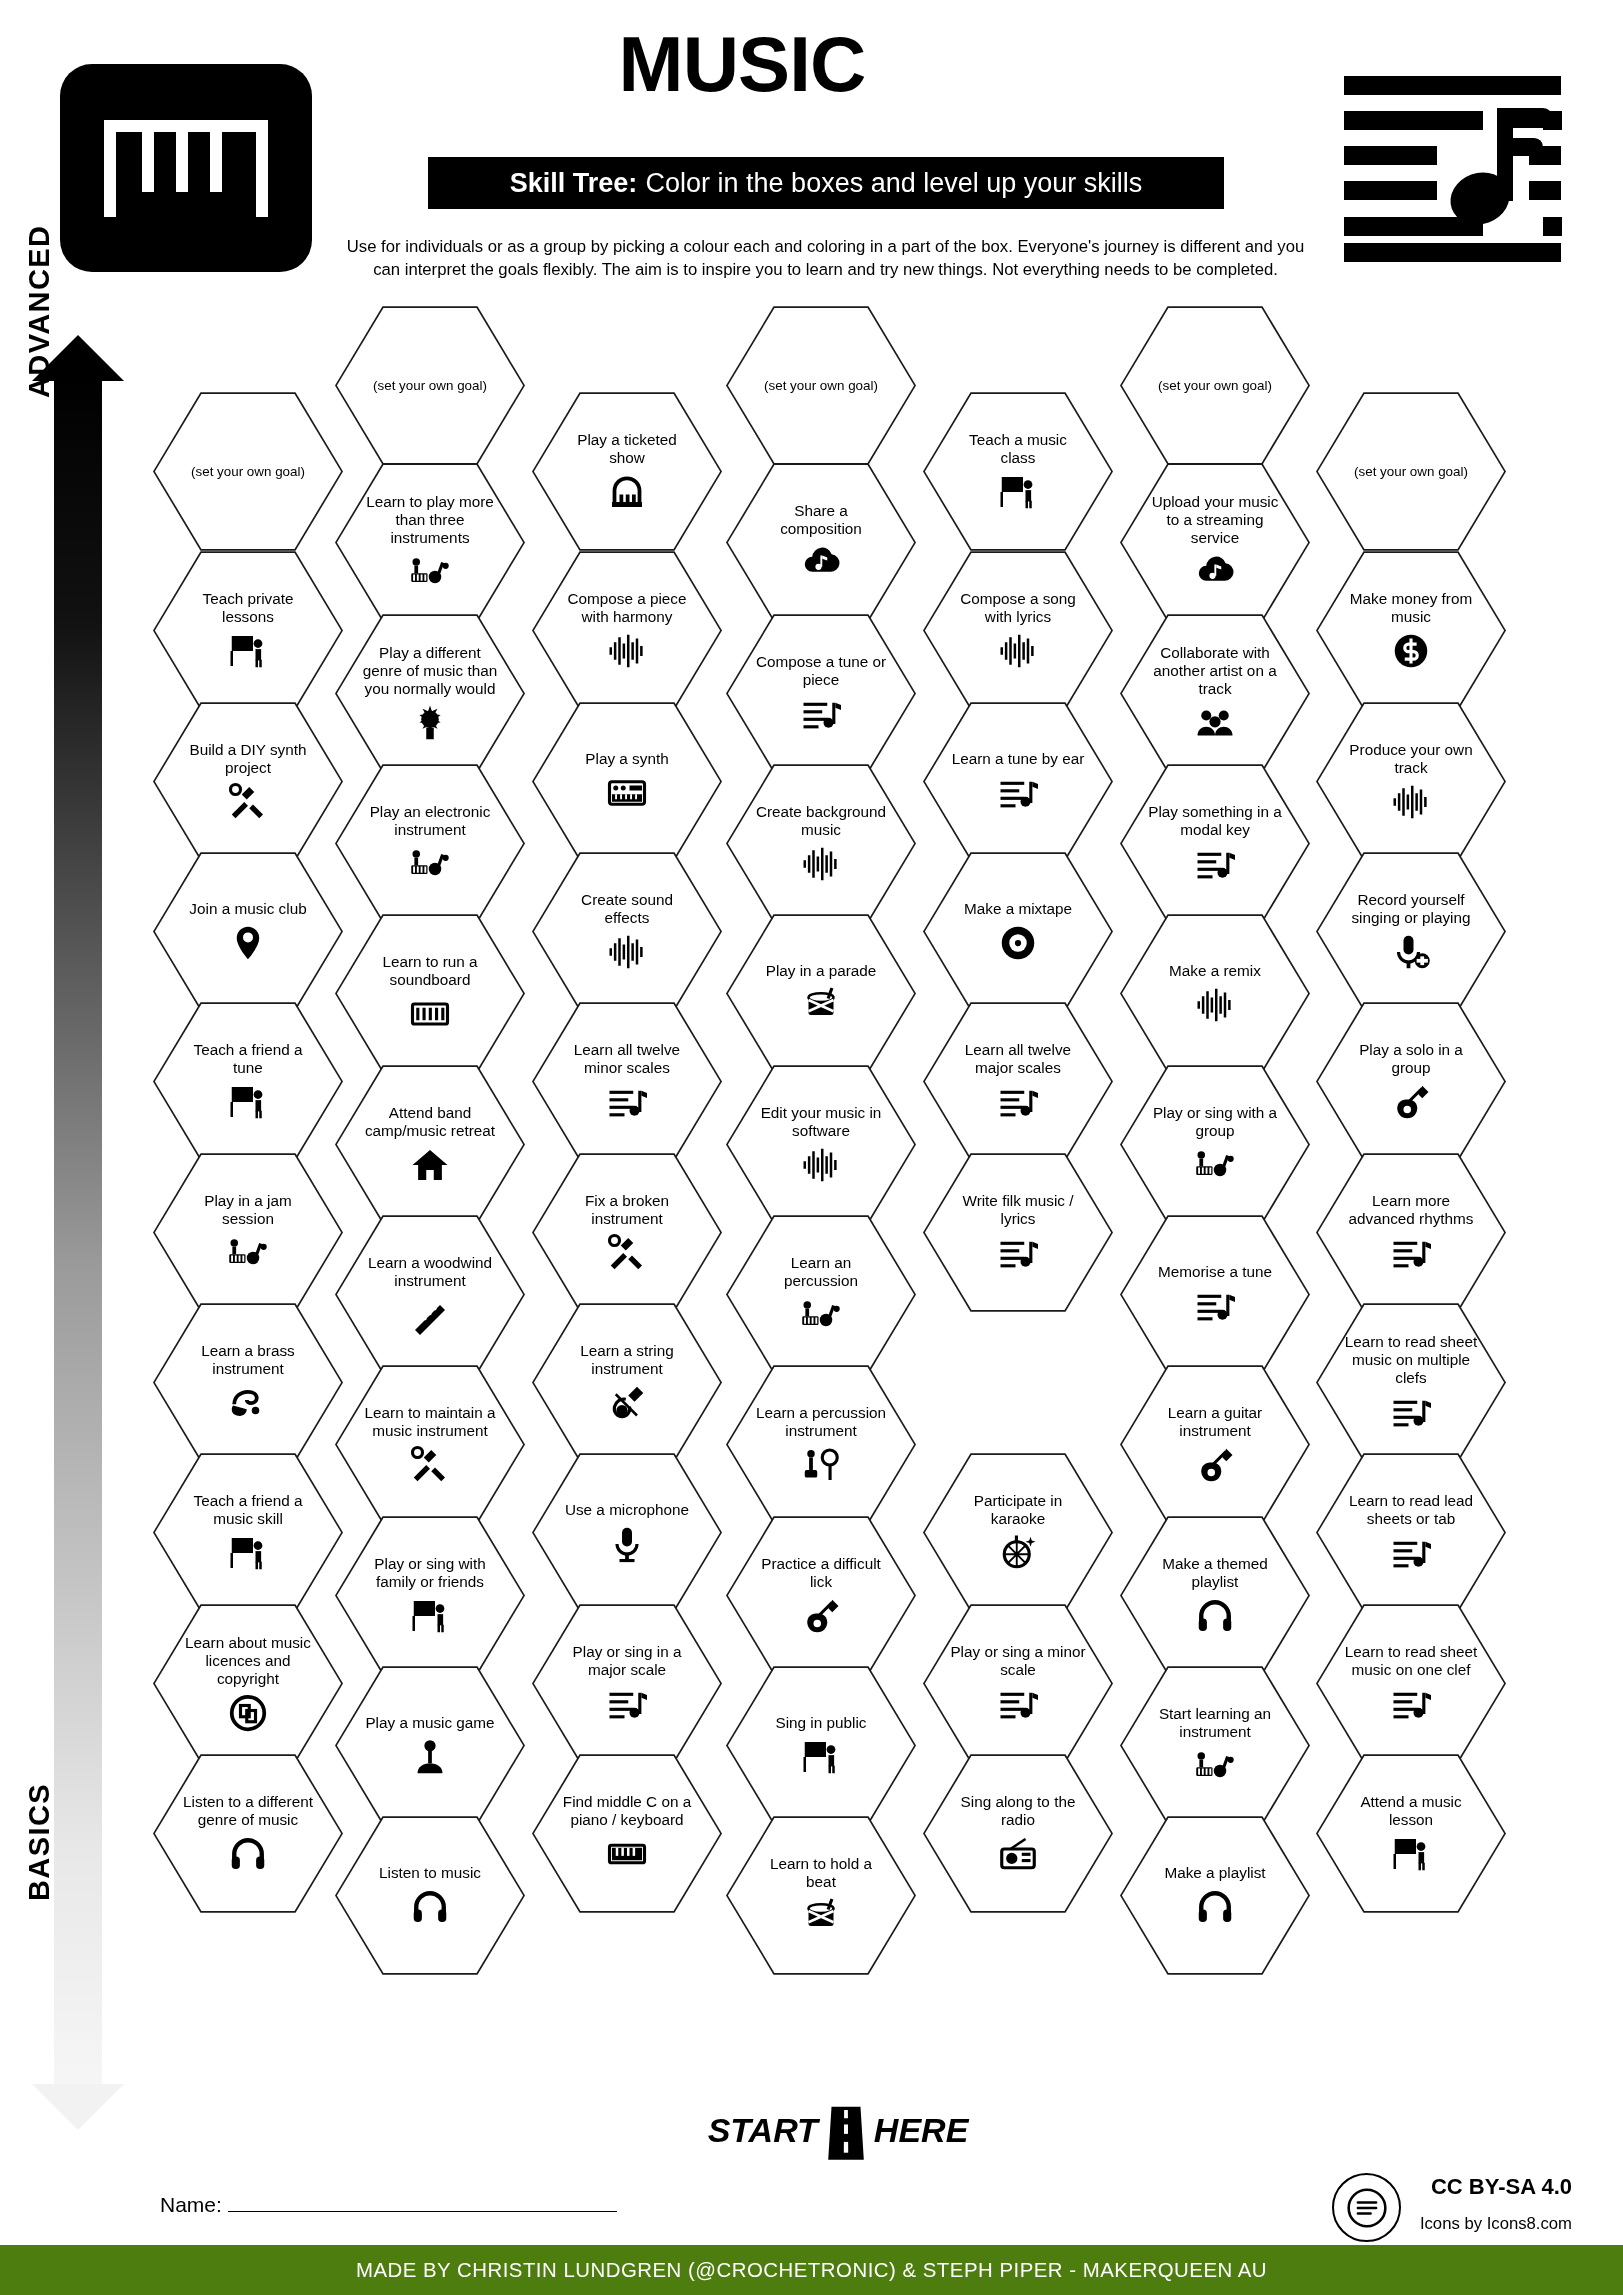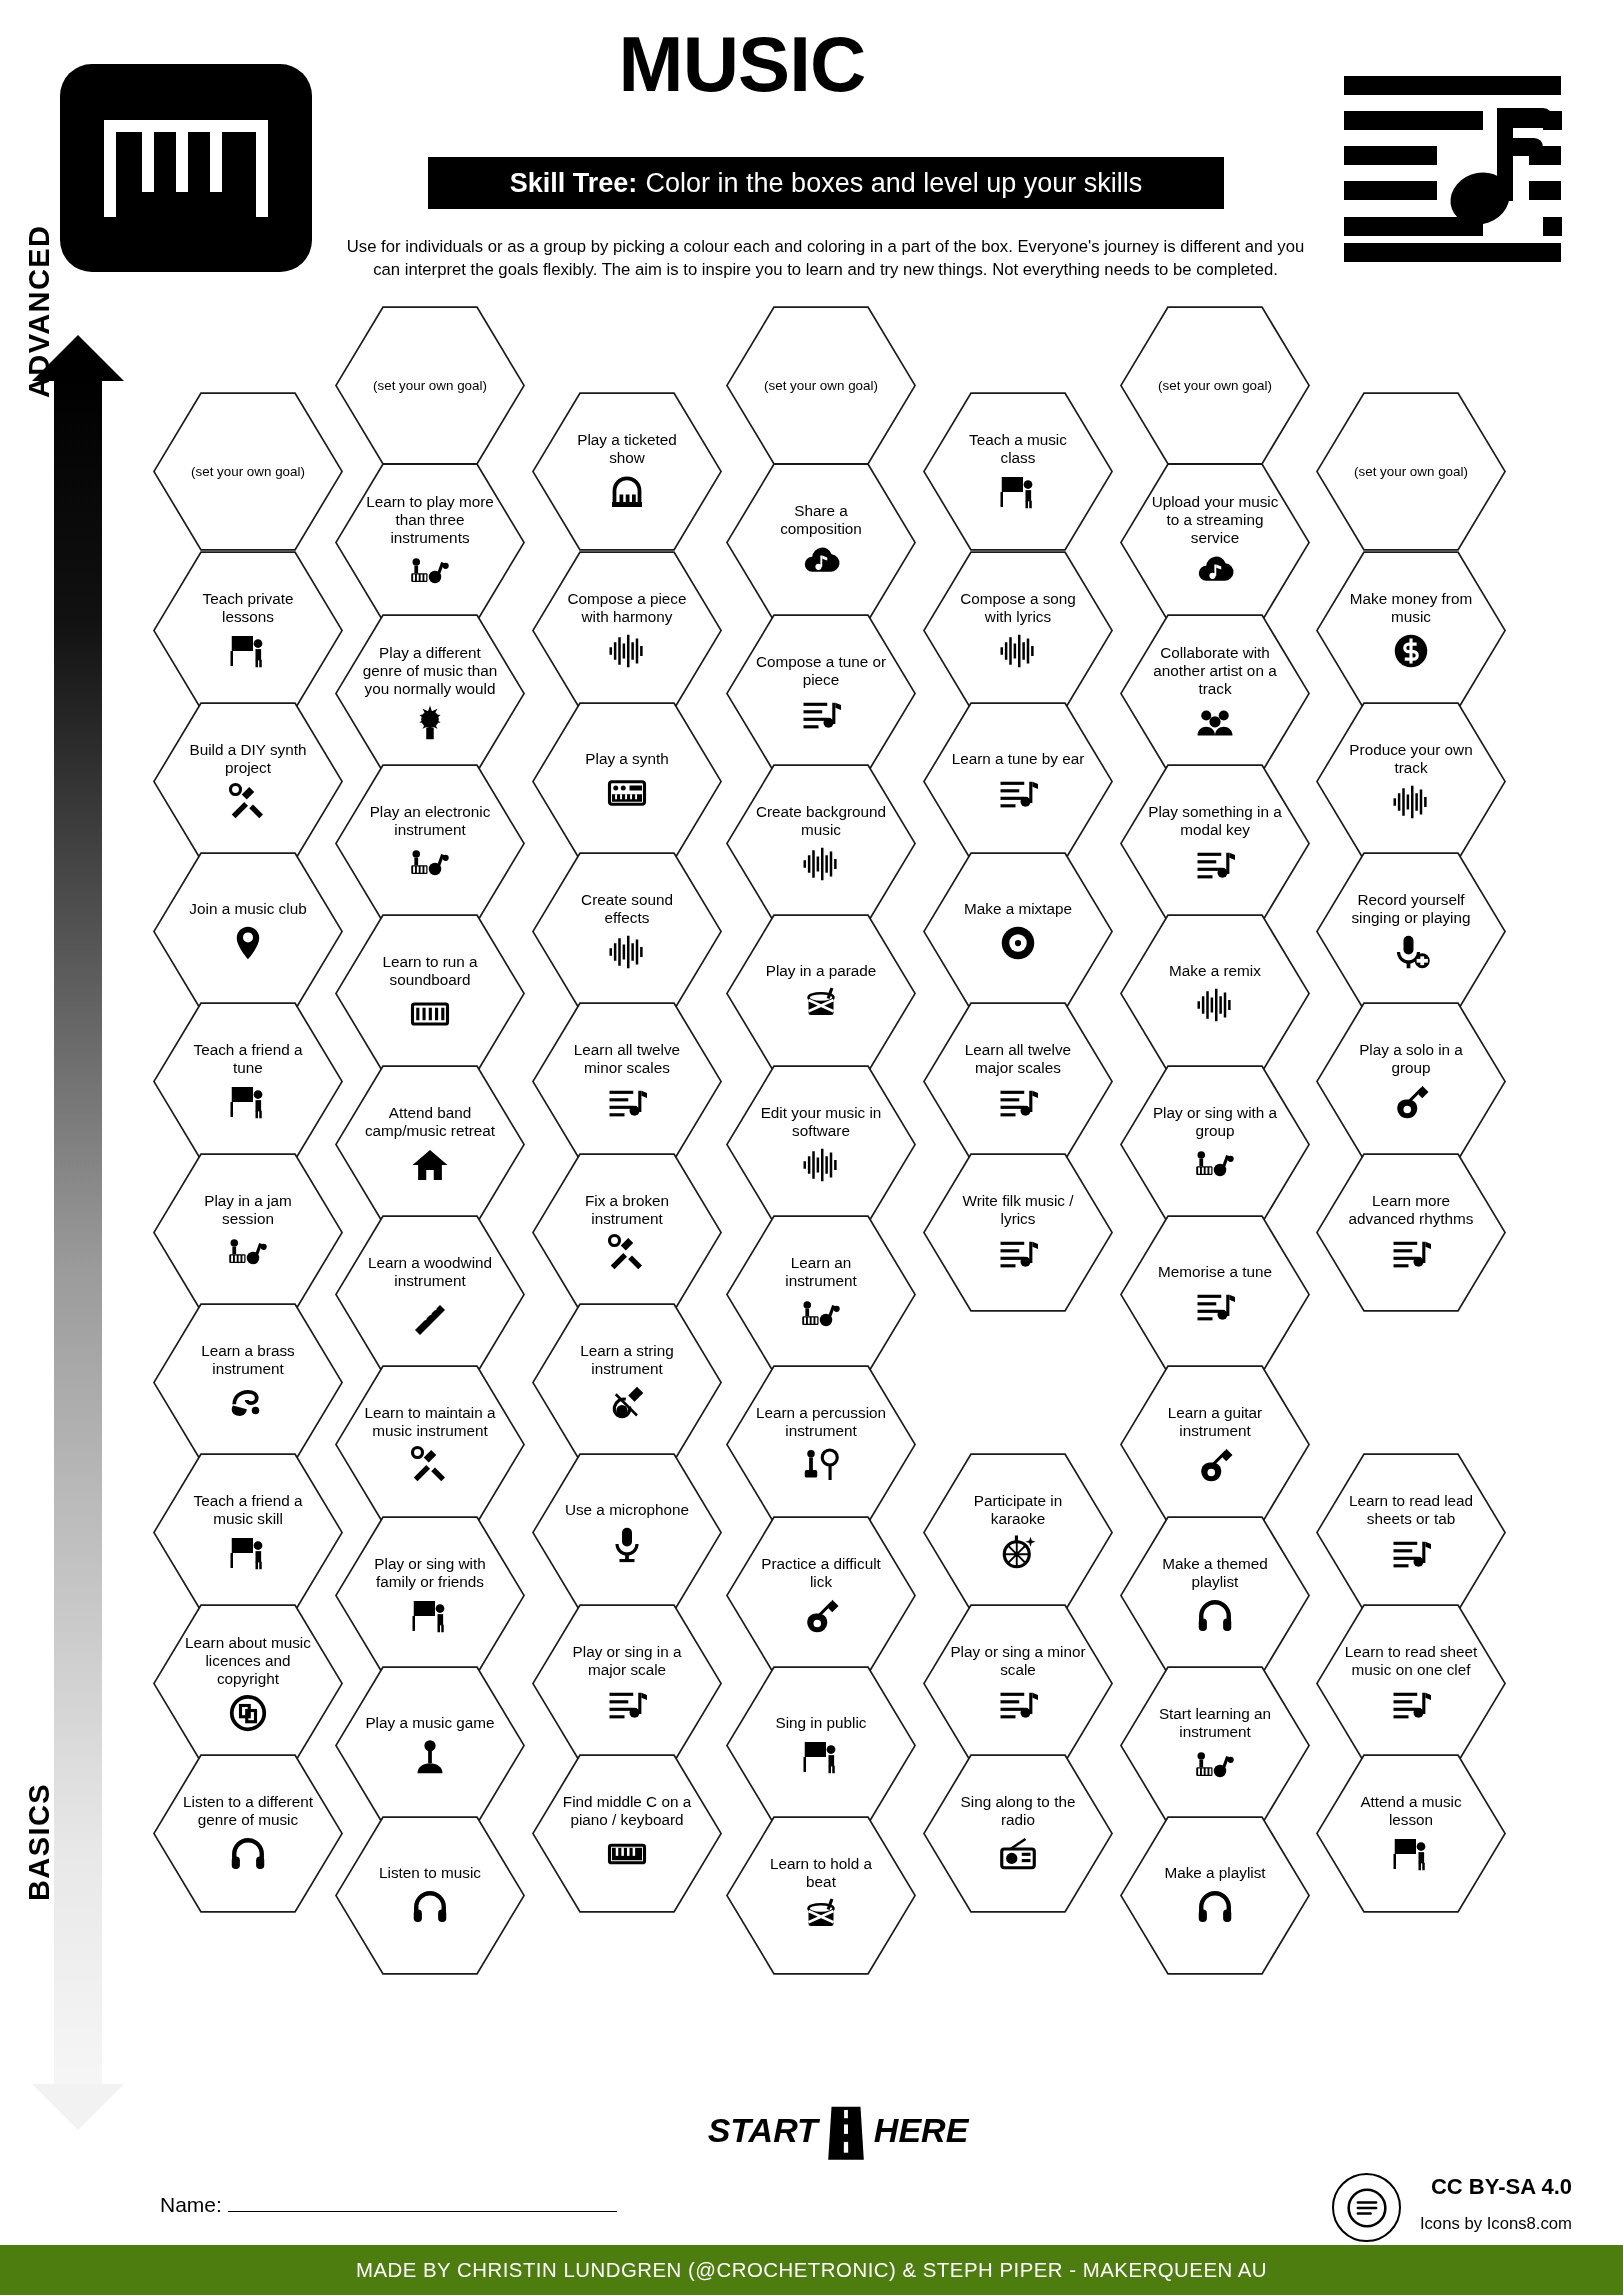--- a/index.html
+++ b/index.html
@@ -716,21 +716,21 @@
               <rect x="53" y="24" width="4" height="16"></rect>
             </g>
           </svg>
         </div>
       </div>
     </div>
     <div class="hex" style="left: 726px; top: 1212px;">
       <div class="hexbg"></div>
       <div class="hexfg"></div>
       <div class="content">
-        <div class="label">Learn an instrument</div>
+        <div class="label">Learn an percussion</div>
         <div class="ic">
           <svg width="40" height="40" viewBox="0 0 64 64" fill="#000">
             <rect x="2" y="34" width="26" height="14" rx="2"></rect>
             <rect x="5" y="36" width="3" height="10" fill="#fff"></rect>
             <rect x="11" y="36" width="3" height="10" fill="#fff"></rect>
             <rect x="17" y="36" width="3" height="10" fill="#fff"></rect>
             <rect x="23" y="36" width="3" height="10" fill="#fff"></rect>
             <circle cx="10" cy="16" r="6"></circle>
             <rect x="7" y="22" width="6" height="12"></rect>
             <circle cx="40" cy="40" r="10"></circle>
@@ -1209,20 +1209,38 @@
             <rect x="4" y="26" width="30" height="5"></rect>
             <rect x="4" y="38" width="38" height="5"></rect>
             <rect x="4" y="50" width="24" height="5"></rect>
             <circle cx="44" cy="46" r="8"></circle>
             <rect x="50" y="14" width="5" height="34"></rect>
             <path d="M55 14l10 4v8l-10-4z"></path>
           </svg>
         </div>
       </div>
     </div>
+    <div class="hex" style="left: 1316px; top: 1300px;">
+      <div class="hexbg"></div>
+      <div class="hexfg"></div>
+      <div class="content">
+        <div class="label">Learn to read sheet music on multiple clefs</div>
+        <div class="ic">
+          <svg width="40" height="40" viewBox="0 0 64 64" fill="#000">
+            <rect x="4" y="14" width="38" height="5"></rect>
+            <rect x="4" y="26" width="30" height="5"></rect>
+            <rect x="4" y="38" width="38" height="5"></rect>
+            <rect x="4" y="50" width="24" height="5"></rect>
+            <circle cx="44" cy="46" r="8"></circle>
+            <rect x="50" y="14" width="5" height="34"></rect>
+            <path d="M55 14l10 4v8l-10-4z"></path>
+          </svg>
+        </div>
+      </div>
+    </div>
     <div class="hex" style="left: 1316px; top: 1450px;">
       <div class="hexbg"></div>
       <div class="hexfg"></div>
       <div class="content">
         <div class="label">Learn to read lead sheets or tab</div>
         <div class="ic">
           <svg width="40" height="40" viewBox="0 0 64 64" fill="#000">
             <rect x="4" y="14" width="38" height="5"></rect>
             <rect x="4" y="26" width="30" height="5"></rect>
             <rect x="4" y="38" width="38" height="5"></rect>

